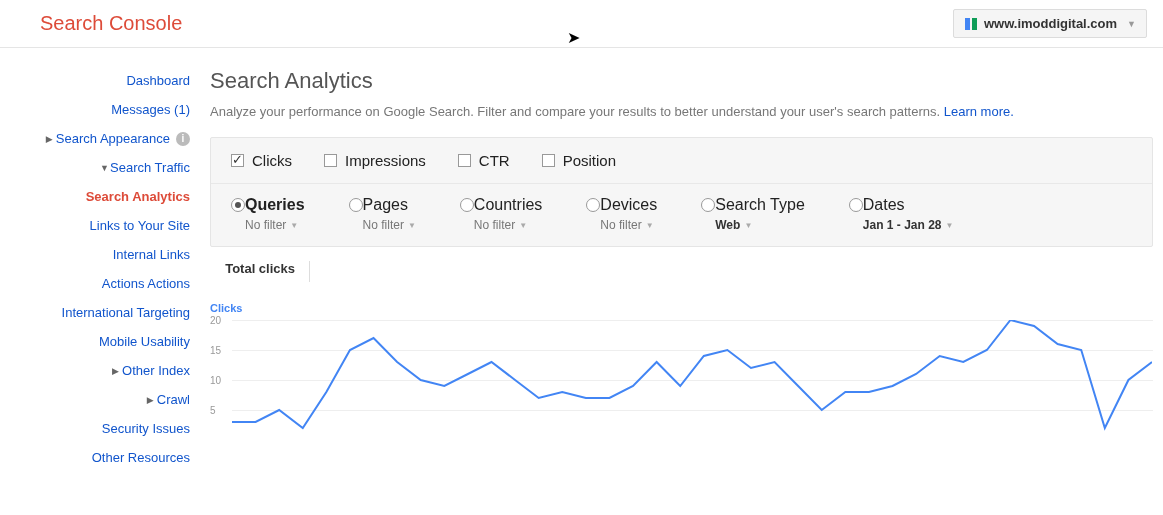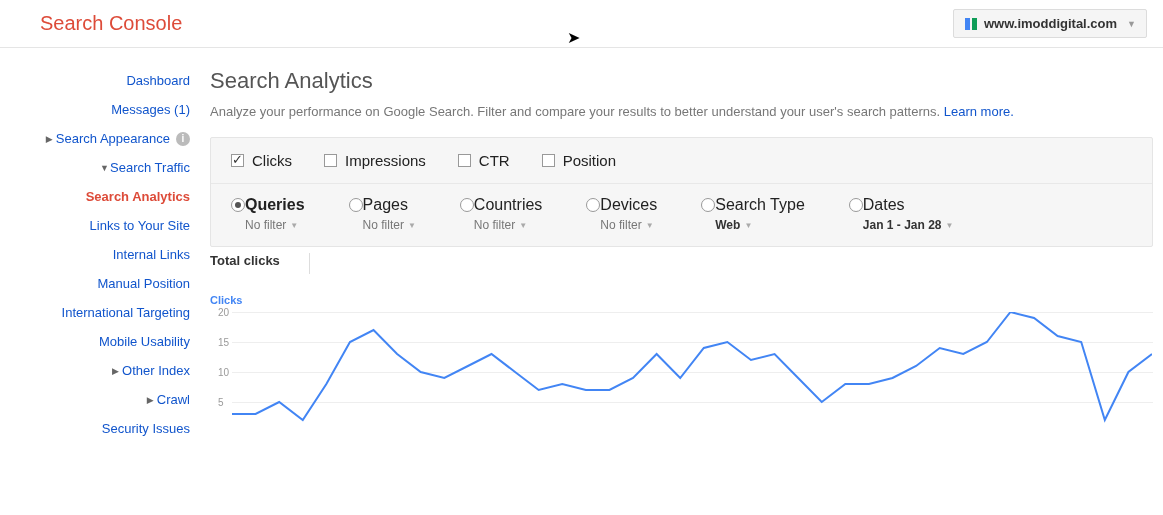--- a/index.html
+++ b/index.html
@@ -39,29 +39,29 @@
     .dim { display: flex; align-items: flex-start; }
     .radio { width: 14px; height: 14px; border: 1px solid #999; border-radius: 50%; background: #fff; display: inline-block; position: relative; margin-top: 2px; flex-shrink: 0; }
     .radio.on::after { content: ""; position: absolute; width: 6px; height: 6px; background: #555; border-radius: 50%; top: 3px; left: 3px; }
     .dim-body { display: flex; flex-direction: column; gap: 4px; }
     .dim-label { font-size: 16px; color: #222; }
     .dim-label.bold { font-weight: bold; }
     .dim-sub { font-size: 12px; color: #777; display: flex; align-items: center; gap: 4px; cursor: pointer; }
     .dim-sub.bold { font-weight: bold; color: #333; }
     .dim-sub .tri { font-size: 8px; color: #aaa; }
     
-    .totals { display: flex; margin-top: 6px; }
+    .totals { display: flex; margin-top: 14px; text-align: right; }
     .total-block { padding: 0 14px 0 0; border-right: 1px solid #ddd; margin-right: 14px; min-width: 100px; }
     .total-label { font-size: 13px; font-weight: bold; color: #333; margin-bottom: 6px; }
     .total-value { font-size: 22px; color: #222; padding-bottom: 8px; border-bottom: 3px solid #4285f4; display: inline-block; min-width: 80px; }
     
     .chart-wrap { margin-top: 20px; position: relative; }
     .chart-legend { color: #4285f4; font-size: 11px; font-weight: bold; margin-bottom: 6px; }
     .chart-area { position: relative; height: 120px; }
-    .ylabel { position: absolute; left: 8px; font-size: 10px; color: #999; transform: translateY(-50%); }
+    .ylabel { position: absolute; left: 0; font-size: 10px; color: #999; transform: translateY(-50%); }
     .gridline { position: absolute; left: 22px; right: 0; border-top: 1px solid #eee; }
     .chart-svg { position: absolute; left: 22px; right: 0; top: 0; bottom: 0; }
     
     .cursor { position: absolute; left: 567px; top: 28px; font-size: 16px; color: #000; pointer-events: none; }
   </style>
 </head>
 <body>
 
 <div class="header">
   <div class="brand">Search Console</div>
@@ -102,40 +102,44 @@
       <div class="item active">
           <span class="lbl">Search Analytics</span>
         </div>
       <div class="item">
           <span class="lbl">Links to Your Site</span>
         </div>
       <div class="item">
           <span class="lbl">Internal Links</span>
         </div>
       <div class="item">
-          <span class="lbl">Manual Position</span>
+          <span class="lbl">Actions Actions</span>
         </div>
       <div class="item">
           <span class="lbl">International Targeting</span>
         </div>
       <div class="item">
           <span class="lbl">Mobile Usability</span>
         </div>
     </div>
     <div class="item">
         <span class="chev">▶</span>
         <span class="lbl">Other Index</span>
       </div>
     <div class="item">
         <span class="chev">▶</span>
         <span class="lbl">Crawl</span>
       </div>
     <div class="item plain">
         <span class="spacer"></span>
         <span class="lbl">Security Issues</span>
+      </div>
+    <div class="item plain">
+        <span class="spacer"></span>
+        <span class="lbl">Other Resources</span>
       </div>
   </div>
 
   <div class="main">
     <div class="page-title">Search Analytics</div>
     <div class="page-sub">
       <span>Analyze your performance on Google Search. Filter and compare your results to better understand your user's search patterns. </span><a href="#">Learn more.</a>
     </div>
 
     <div class="filters">

